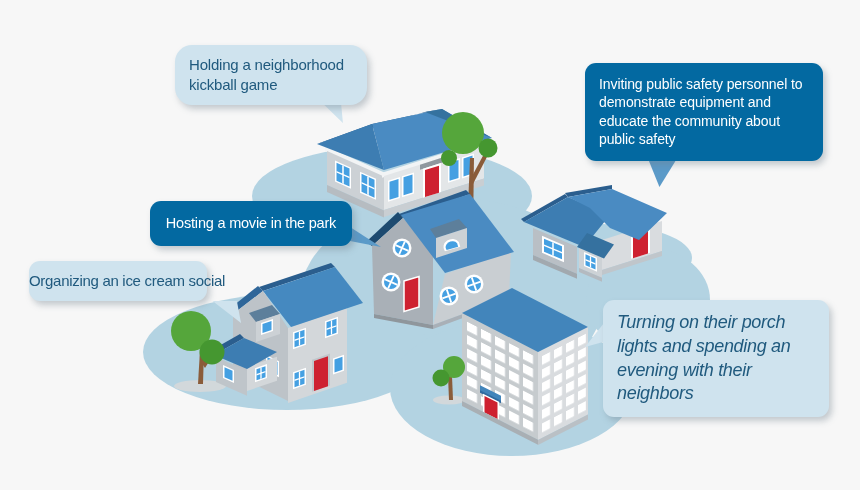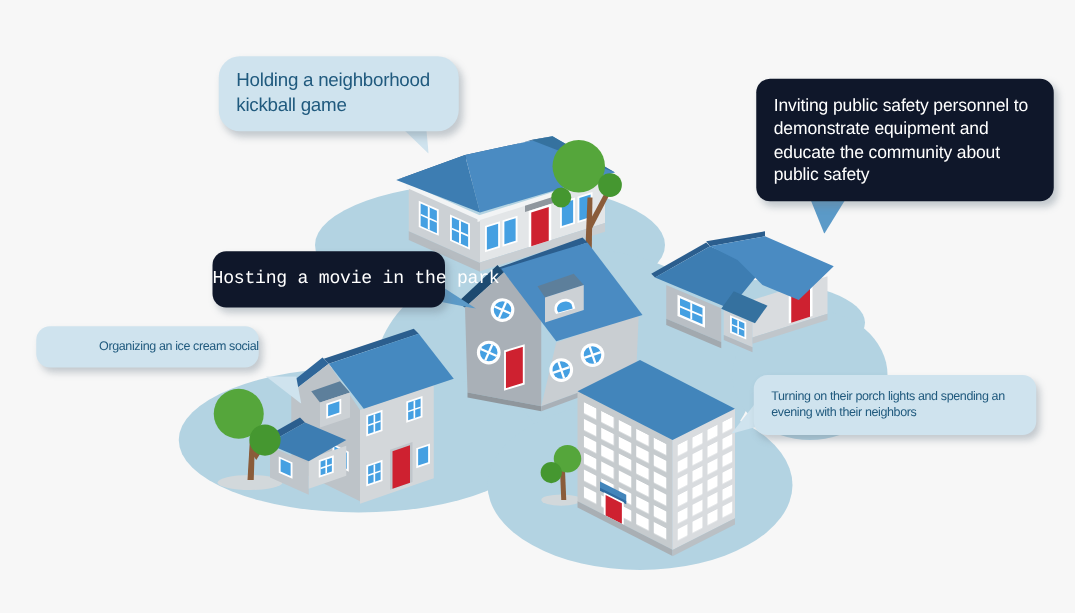--- a/index.html
+++ b/index.html
@@ -2,35 +2,35 @@
 <html><head>
 <meta charset="utf-8">
 <style>
   html,body{margin:0;padding:0;background:#f7f7f7;}
   .stage{position:relative;width:860px;height:490px;background:#f7f7f7;overflow:hidden;
          font-family:"Liberation Sans",sans-serif;}
   svg.scene{position:absolute;left:0;top:0;z-index:0;}
   .bubble{position:absolute;border-radius:11px;box-sizing:border-box;line-height:1.32;
           box-shadow:3px 4px 6px rgba(110,125,140,.38);z-index:4;}
   .bubble.light{background:#cfe3ee;color:#205a7e;}
-  .bubble.solid{background:#0f172a;color:#ffffff;margin-left:20px;}
+  .bubble.solid{background:#0369a1;color:#ffffff;}
   .tail{position:absolute;z-index:3;}
   .tail.light{background:#cfe3ee;}
   .tail.solid{background:#5b9ac8;}
   #b-kickball{left:175px;top:45px;width:192px;font-size:15px;letter-spacing:-0.2px;padding:10px 14px;border-radius:17px;}
   #t-kickball{left:317px;top:100px;width:27px;height:23px;clip-path:polygon(8% 0,96% 100%,88% 0);}
   #b-safety{left:585px;top:63px;width:238px;font-size:14px;letter-spacing:-0.1px;padding:12px 14px;}
   #t-safety{left:646px;top:160px;width:32px;height:27px;clip-path:polygon(8% 0,42% 100%,94% 0);}
-  #b-movie{left:150px;top:201px;width:186px;font-size:14.5px;text-align:center;white-space:nowrap;
-           letter-spacing:-0.2px;padding:13px 0;font-family:Liberation Mono, monospace;}
+  #b-movie{left:150px;top:201px;width:202px;font-size:14.5px;text-align:center;white-space:nowrap;
+           letter-spacing:-0.2px;padding:13px 0;}
   #t-movie{left:350px;top:227px;width:31px;height:20px;clip-path:polygon(0 0,100% 100%,0 70%);}
-  #b-icecream{left:29px;top:261px;width:178px;font-size:10px;text-align:right;white-space:nowrap;
+  #b-icecream{left:29px;top:261px;width:178px;font-size:15px;text-align:right;white-space:nowrap;
               letter-spacing:-0.3px;padding:10px 0;}
   #t-icecream{left:210px;top:301px;width:32px;height:22px;clip-path:polygon(8% 0,97% 100%,84% 0);}
-  #b-porch{left:603px;top:300px;width:226px;font-size:10px;letter-spacing:-0.3px;padding:11px 14px;}
+  #b-porch{left:603px;top:300px;width:226px;font-size:18px;letter-spacing:-0.3px;padding:11px 14px;font-style:italic;}
   #t-porch{left:585px;top:323px;width:19px;height:24px;clip-path:polygon(100% 0,0 100%,100% 78%);}
 </style>
 </head>
 <body>
 
 <div class="stage">
 
 <svg class="scene" width="860" height="490" viewBox="0 0 860 490">
   <defs>
     <pattern id="winL" x="5" y="6" width="14" height="13.5" patternUnits="userSpaceOnUse">

